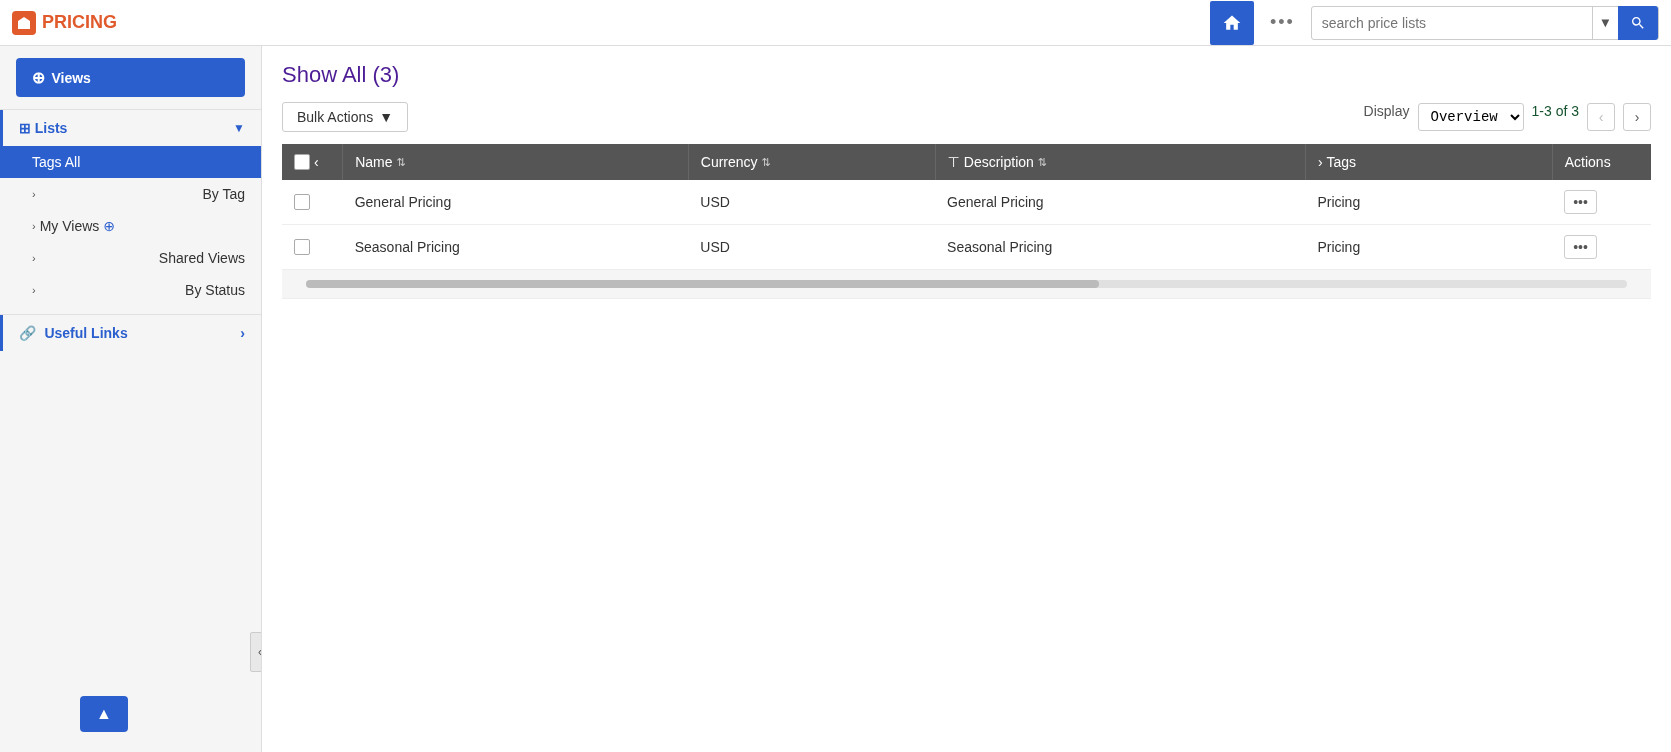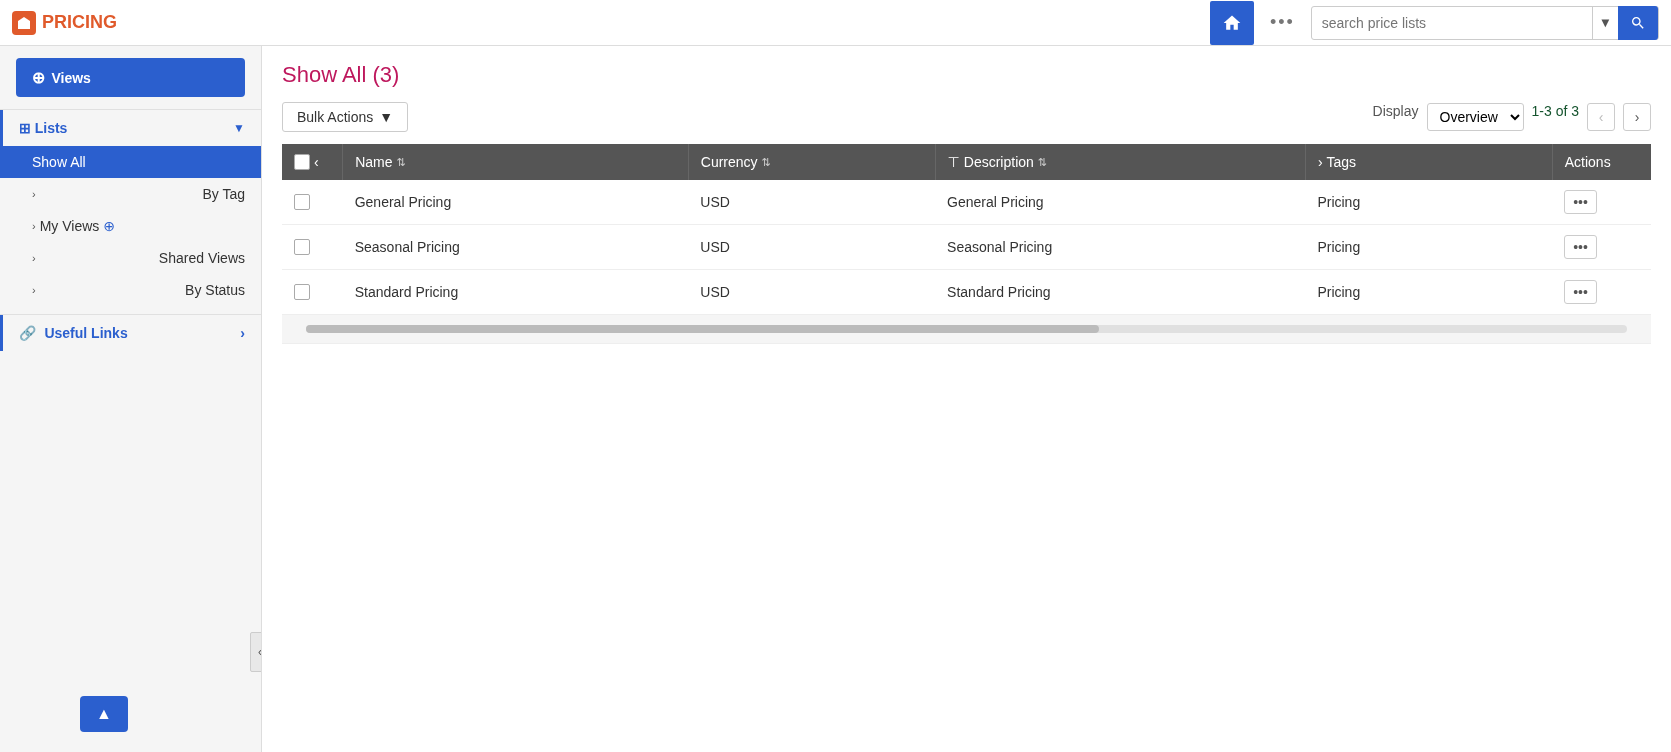--- a/index.html
+++ b/index.html
@@ -156,21 +156,21 @@
     .main {
       flex: 1;
       background: #fff;
       overflow-y: auto;
       padding: 16px 20px;
     }
 
     .page-title {
       font-size: 22px;
       font-weight: normal;
-      color: #be185d;
+      color: #4c1d95;
       margin-bottom: 14px;
     }
 
     .toolbar {
       display: flex;
       align-items: center;
       justify-content: space-between;
       margin-bottom: 12px;
     }
     .bulk-actions-btn {
@@ -187,20 +187,21 @@
       display: flex; gap: 8px;
     }
     .display-label { color: #555; font-size: 14px; }
     .display-select {
       border: 1px solid #ccc;
       border-radius: 3px;
       padding: 4px 8px;
       font-size: 14px;
       cursor: pointer;
       background: #fff;
+      font-family: Liberation Mono, monospace;
     }
     .pagination-info { font-size: 14px; color: #14532d; }
     .nav-btn {
       background: #fff;
       border: 1px solid #ccc;
       border-radius: 3px;
       width: 28px; height: 28px;
       cursor: pointer;
       display: flex; align-items: center; justify-content: center;
       font-size: 14px; color: #555;
@@ -336,21 +337,21 @@
     <div class="sidebar-section">
       <div class="sidebar-lists-header">
         <div class="th-inner">
           <span>⊞</span>
           <span>Lists</span>
         </div>
         <span class="chevron">▼</span>
       </div>
 
       <div class="sidebar-item active">
-        <span class="sidebar-item-label">Show All</span>
+        <span class="sidebar-item-label">Tags All</span>
       </div>
 
       <div class="sidebar-item">
         <span class="expand-icon">›</span>
         <span class="sidebar-item-label">By Tag</span>
       </div>
 
       <div class="sidebar-item">
         <div style="display:flex;align-items:center;">
           <span class="expand-icon">›</span>
@@ -471,32 +472,20 @@
         <div class="checkbox-cell"></div>
       </td>
       <td>Seasonal Pricing</td>
       <td class="td-currency">USD</td>
       <td>Seasonal Pricing</td>
       <td>Pricing</td>
       <td>
         <button class="actions-btn">•••</button>
       </td>
     </tr>
-          <tr>
-      <td class="td-check">
-        <div class="checkbox-cell"></div>
-      </td>
-      <td>Standard Pricing</td>
-      <td class="td-currency">USD</td>
-      <td>Standard Pricing</td>
-      <td>Pricing</td>
-      <td>
-        <button class="actions-btn">•••</button>
-      </td>
-    </tr>
           <tr class="scrollbar-row">
             <td colspan="6">
               <div class="scroll-track">
                 <div class="scroll-thumb"></div>
               </div>
             </td>
           </tr>
         </tbody>
     </table>
   </div>

